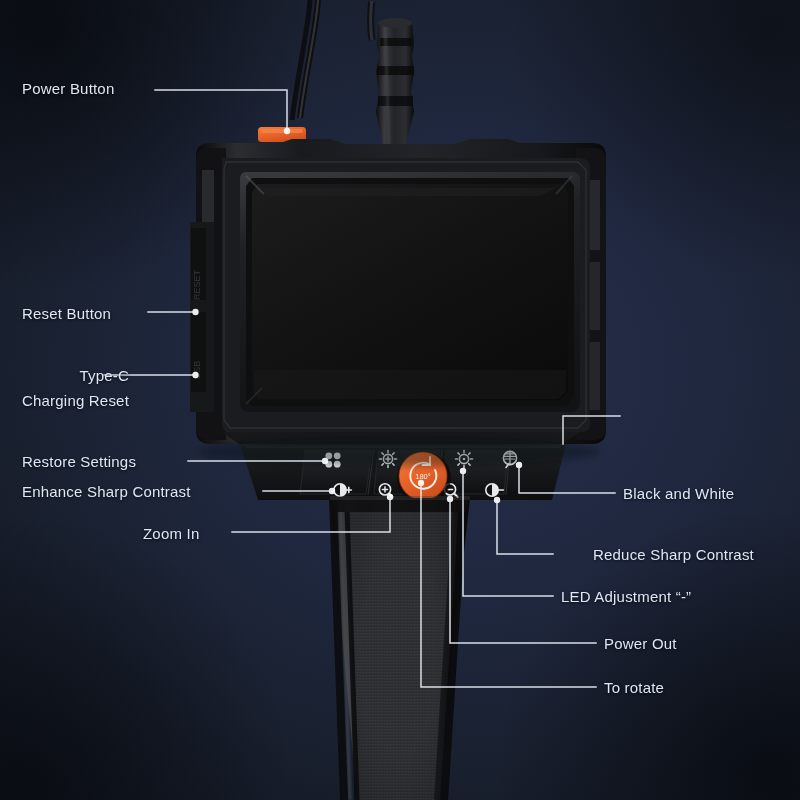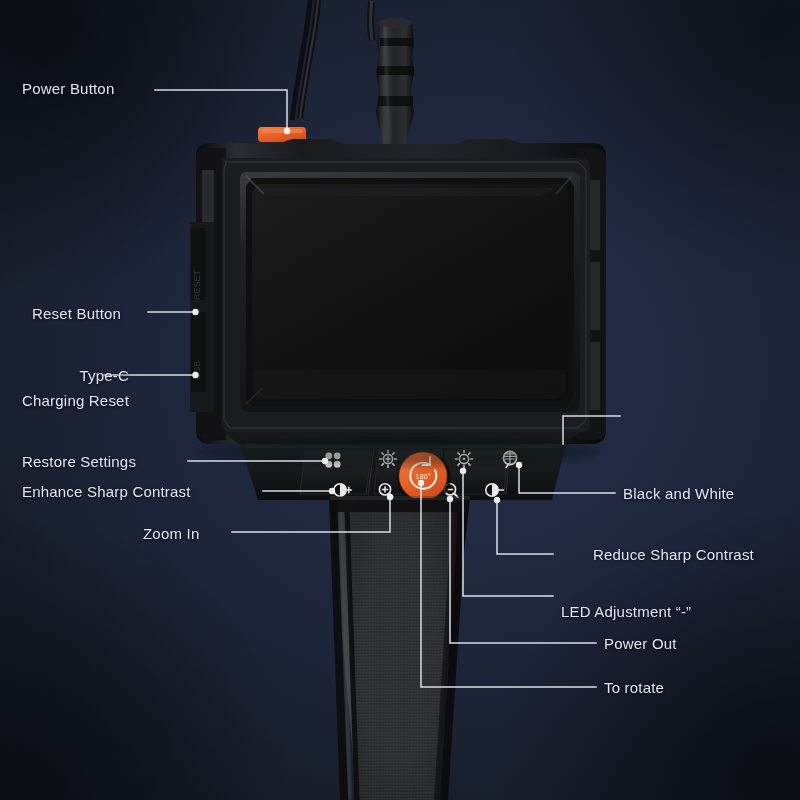--- a/index.html
+++ b/index.html
@@ -38,31 +38,31 @@
     letter-spacing:.2px;
     white-space:nowrap;
     text-shadow:0 1px 3px rgba(0,0,0,.75);
   }
   .label.r{text-align:left;}
   .label.l{text-align:right;}
   .label .ln{display:block;}
 
   
   #lbl-power     {left:22px;  top:76px;}
-  #lbl-reset     {left:22px;  top:301px;margin-left:10px;}
+  #lbl-reset     {left:22px;  top:301px;}
   #lbl-typec     {left:22px;  top:363px;}
   #lbl-restore   {left:22px;  top:449px;}
   #lbl-enhance   {left:22px;  top:479px;}
   #lbl-zoomin    {left:143px; top:521px;}
 
   
   #lbl-ledplus   {left:628px; top:402px;}
   #lbl-bw        {left:623px; top:481px;}
   #lbl-reduce    {left:561px; top:542px;margin-left:32px;}
-  #lbl-ledminus  {left:561px; top:584px;margin-top:15px;}
+  #lbl-ledminus  {left:561px; top:584px;}
   #lbl-zoomout   {left:604px; top:631px;}
   #lbl-rotate    {left:604px; top:675px;}
 </style>
 </head>
 <body>
 
 <div id="stage">
 
   <svg class="layer" id="device-layer" viewBox="0 0 800 800">
     <defs>

